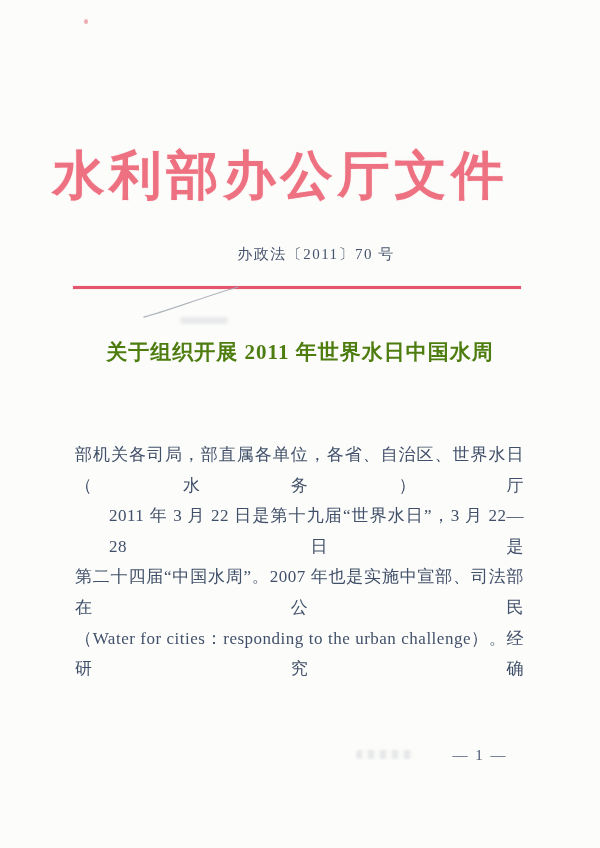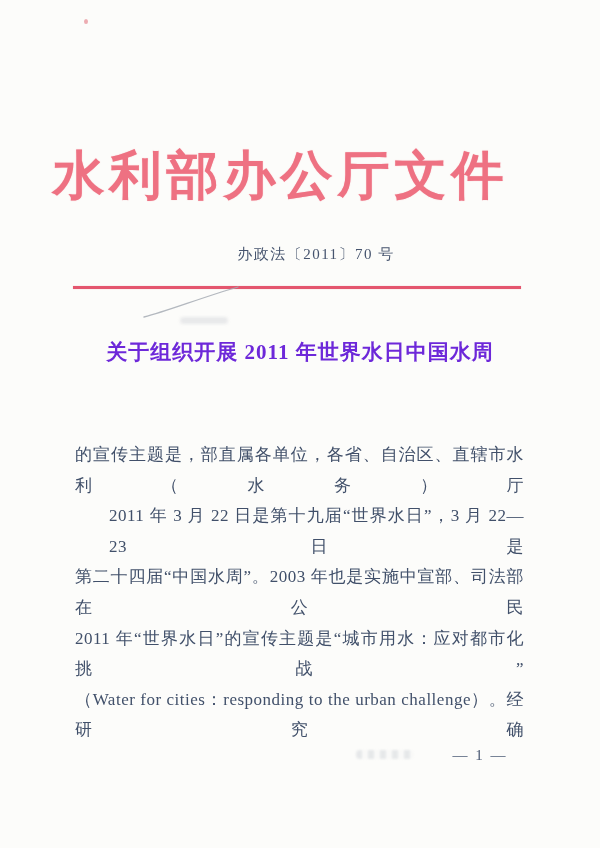--- a/index.html
+++ b/index.html
@@ -78,21 +78,21 @@
   }
   .pencil-arc { top: 283px; left: 138px; }
 
   
   .notice-title {
     top: 334px; left: 0; width: 600px;
     text-align: center;
     font-weight: bold;
     font-size: 21px; line-height: 37px;
     letter-spacing: 1px;
-    color: #6d28d9;
+    color: #4d7c0f;
   }
 
   
   .body-text {
     top: 440px; left: 75px; width: 449px;
     font-size: 17px; line-height: 30.6px;
     color: #41506a;
     letter-spacing: .5px;
   }
   .line { text-align: justify; }
@@ -124,21 +124,20 @@
 <div class="abs red-line"></div>
 <svg class="abs pencil-arc" width="108" height="40" viewBox="0 0 108 40">
   <path d="M6,34 C30,28 62,15 100,4" fill="none" stroke="#a6abb4" stroke-width="1.3" stroke-linecap="round" opacity="0.85"></path>
 </svg>
 
 <div class="abs notice-title">
   <div>关于组织开展 2011 年世界水日中国水周</div>
 </div>
 
 <div class="abs body-text">
-  <div class="line stretch">的宣传主题是，部直属各单位，各省、自治区、直辖市水利（水务）厅</div>
-  <div class="line stretch indent">2011 年 3 月 22 日是第十九届“世界水日”，3 月 22—23 日是</div>
-  <div class="line stretch">第二十四届“中国水周”。2003 年也是实施中宣部、司法部在公民</div>
-  <div class="line stretch">2011 年“世界水日”的宣传主题是“城市用水：应对都市化挑战”</div>
+  <div class="line stretch">部机关各司局，部直属各单位，各省、自治区、世界水日（水务）厅</div>
+  <div class="line stretch indent">2011 年 3 月 22 日是第十九届“世界水日”，3 月 22—28 日是</div>
+  <div class="line stretch">第二十四届“中国水周”。2007 年也是实施中宣部、司法部在公民</div>
   <div class="line stretch">（Water for cities：responding to the urban challenge）。经研究确</div>
 
 </div>
 
 <div class="abs page-number">— 1 —</div>
 
 </body></html>

